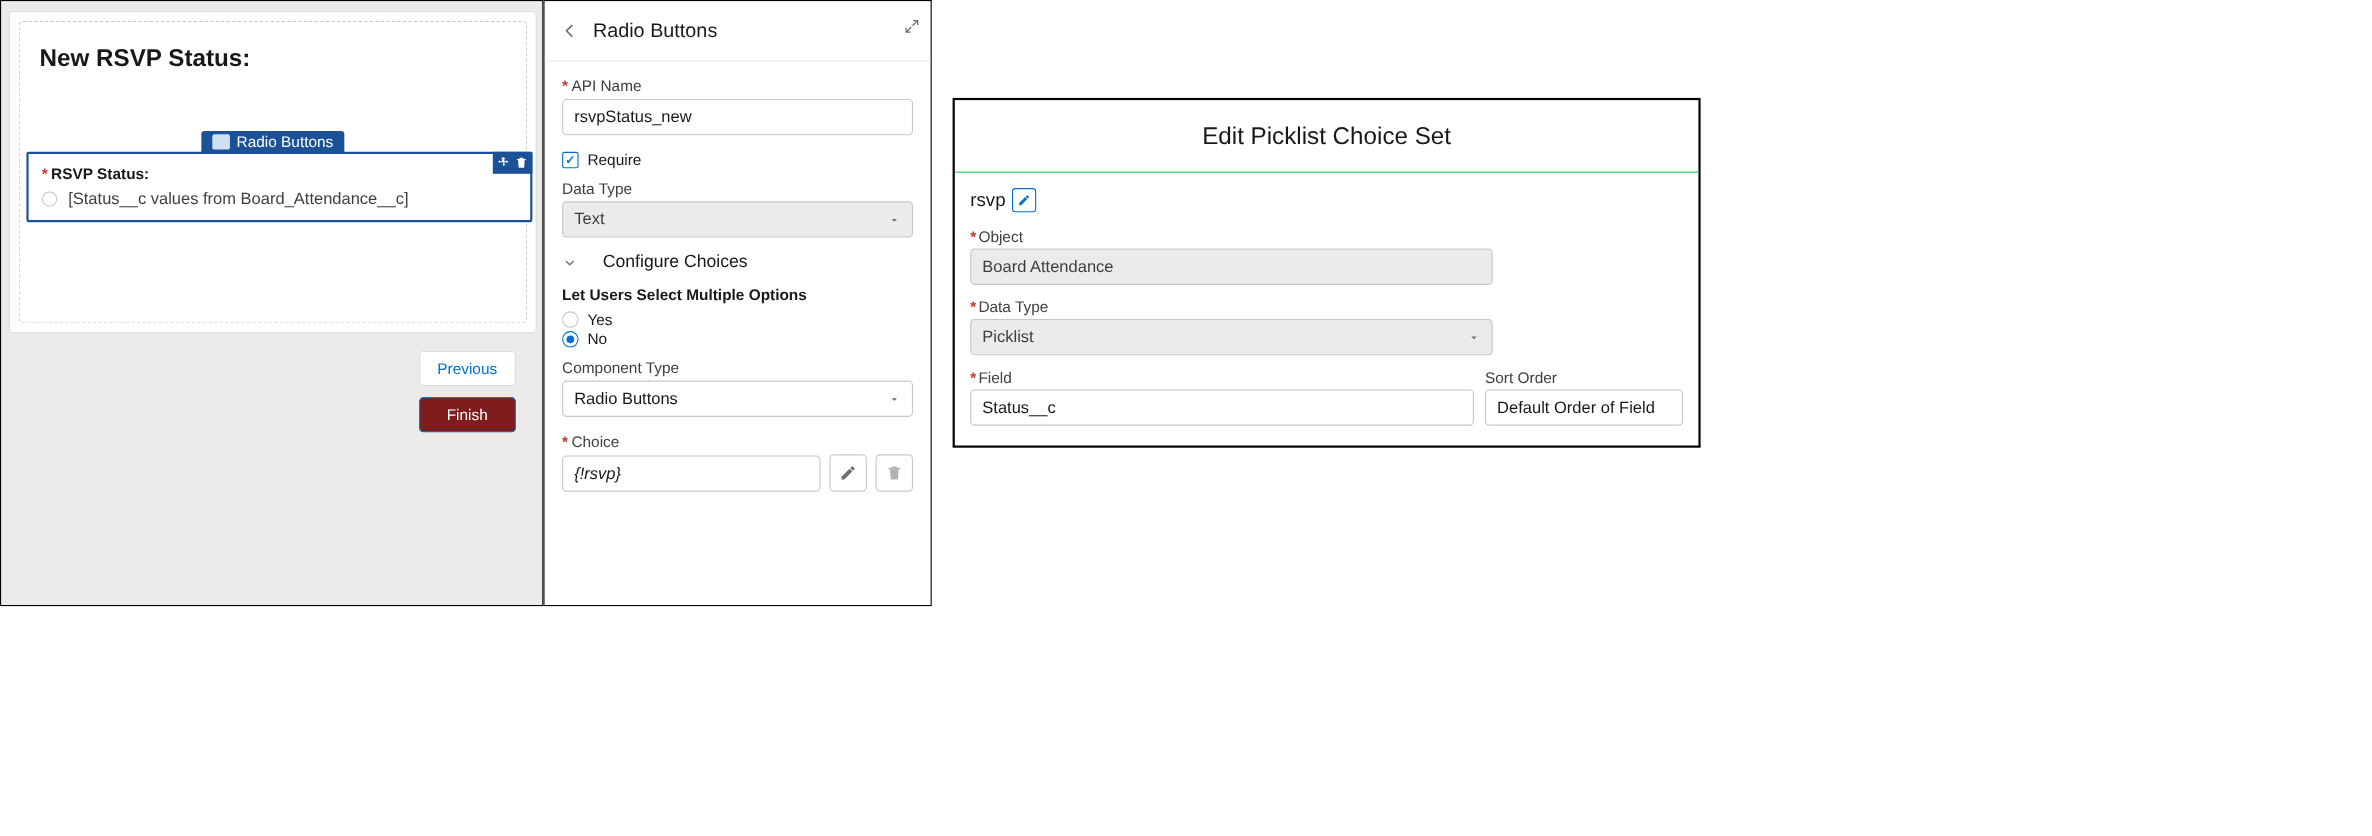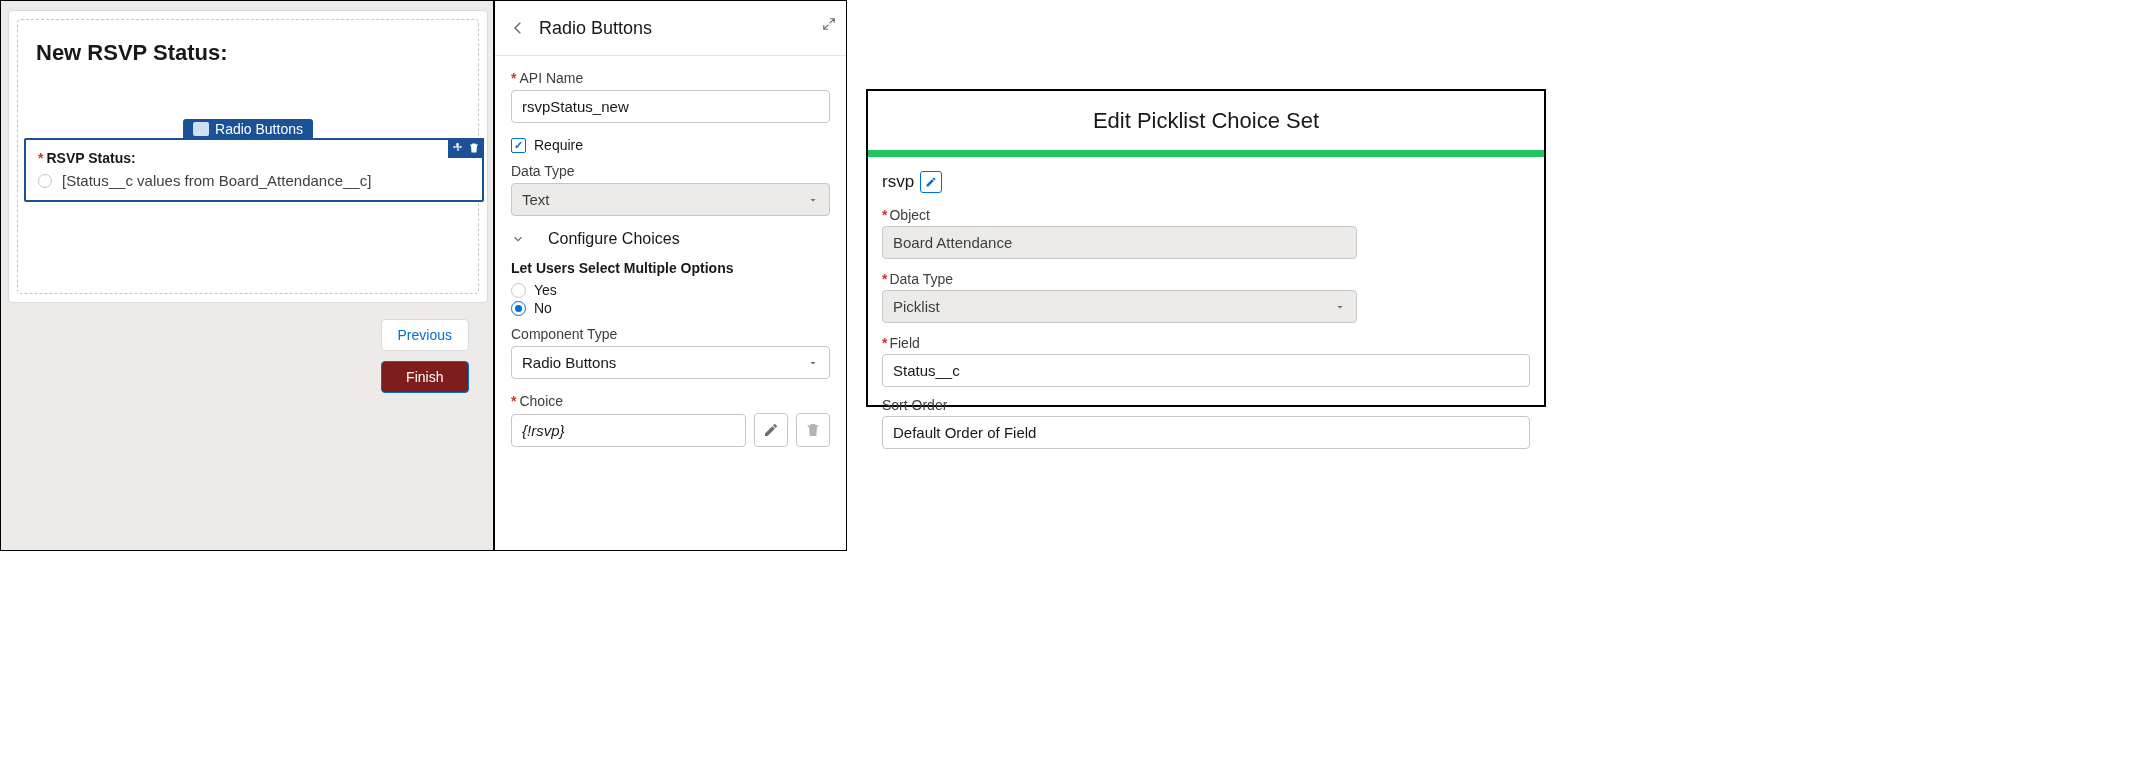--- a/index.html
+++ b/index.html
@@ -196,39 +196,39 @@
   
   .right-panel {
     position: absolute;
     left: 866px; top: 89px;
     width: 680px; height: 318px;
     border: 2px solid #000;
     background: #fff;
   }
   .right-header {
     height: 66px;
-    border-bottom: 7px solid #22c55e;
+    border-bottom: 1px solid #22c55e;
     display: flex; align-items: center; justify-content: center;
     font-size: 22px;
     font-weight: 400;
   }
   .right-body { padding: 14px 14px; }
   .api-row { display: flex; align-items: center; gap: 6px; font-size: 17px; margin-bottom: 14px; }
   .pencil-box {
     width: 22px; height: 22px;
     border: 1.5px solid #0070d2;
     border-radius: 3px;
     display: flex; align-items: center; justify-content: center;
     cursor: pointer;
   }
   .pencil-box svg { width: 12px; height: 12px; }
   .right-field-label { font-size: 14px; color: #3e3e3c; margin-bottom: 3px; }
   .right-field-label .req-ast { margin-right: 2px; }
   .right-fg { margin-bottom: 12px; }
-  .right-row { display: flex; gap: 10px; flex-direction: column; }
+  .right-row { display: flex; gap: 10px; }
   .right-row .col1 { flex: 1; }
   .right-row .col2 { flex: 0 0 180px; }
 
   .caret { width: 12px; height: 12px; }
 
   svg { display: block; }
 </style>
 </head>
 <body>
 

